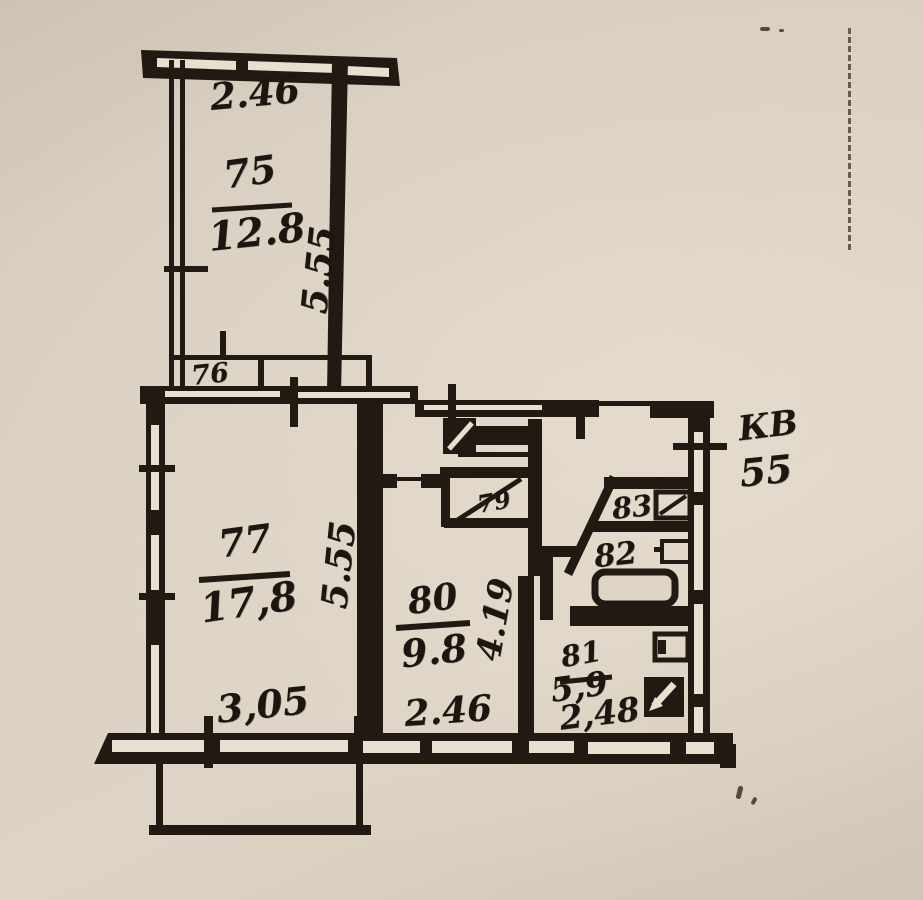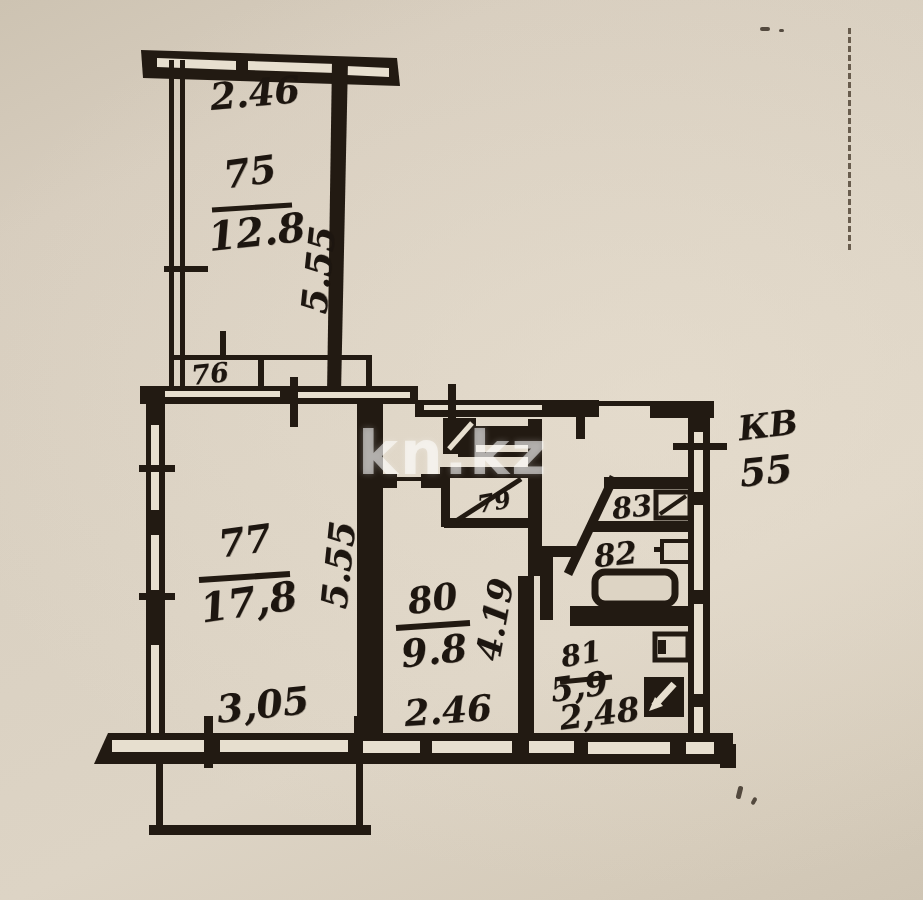--- a/index.html
+++ b/index.html
@@ -190,21 +190,20 @@
   <div class="lbl" style="left:607px;top:493px;width:50px;font-size:29px;transform:rotate(-6deg)">83</div>
   <div class="lbl" style="left:588px;top:539px;width:55px;font-size:31px;transform:rotate(-6deg)">82</div>
 
   <div class="lbl" style="left:556px;top:640px;width:50px;font-size:29px;transform:rotate(-10deg)">81</div>
   <div class="lbl" style="left:548px;top:670px;width:62px;font-size:33px;transform:rotate(-8deg)">5,9</div>
   <div class="lbl" style="left:552px;top:697px;width:95px;font-size:33px;transform:rotate(-7deg)">2,48</div>
 
   <div class="lbl" style="left:733px;top:408px;width:70px;font-size:34px;transform:rotate(-7deg)">КВ</div>
   <div class="lbl" style="left:726px;top:452px;width:80px;font-size:38px;transform:rotate(-6deg)">55</div>
 
-  <div id="watermark" style="left:358px;top:418px;width:200px;font-size:60px;">kn.kz</div>
 
   <div class="crease" style="left:848px;top:28px;height:222px;"></div>
   <div class="speck" style="left:760px;top:27px;width:10px;height:4px;"></div>
   <div class="speck" style="left:779px;top:29px;width:5px;height:3px;"></div>
   <div class="speck" style="left:737px;top:786px;width:5px;height:13px;transform:rotate(14deg);"></div>
   <div class="speck" style="left:752px;top:797px;width:4px;height:8px;transform:rotate(28deg);"></div>
 
 </div>
 
 </body></html>

